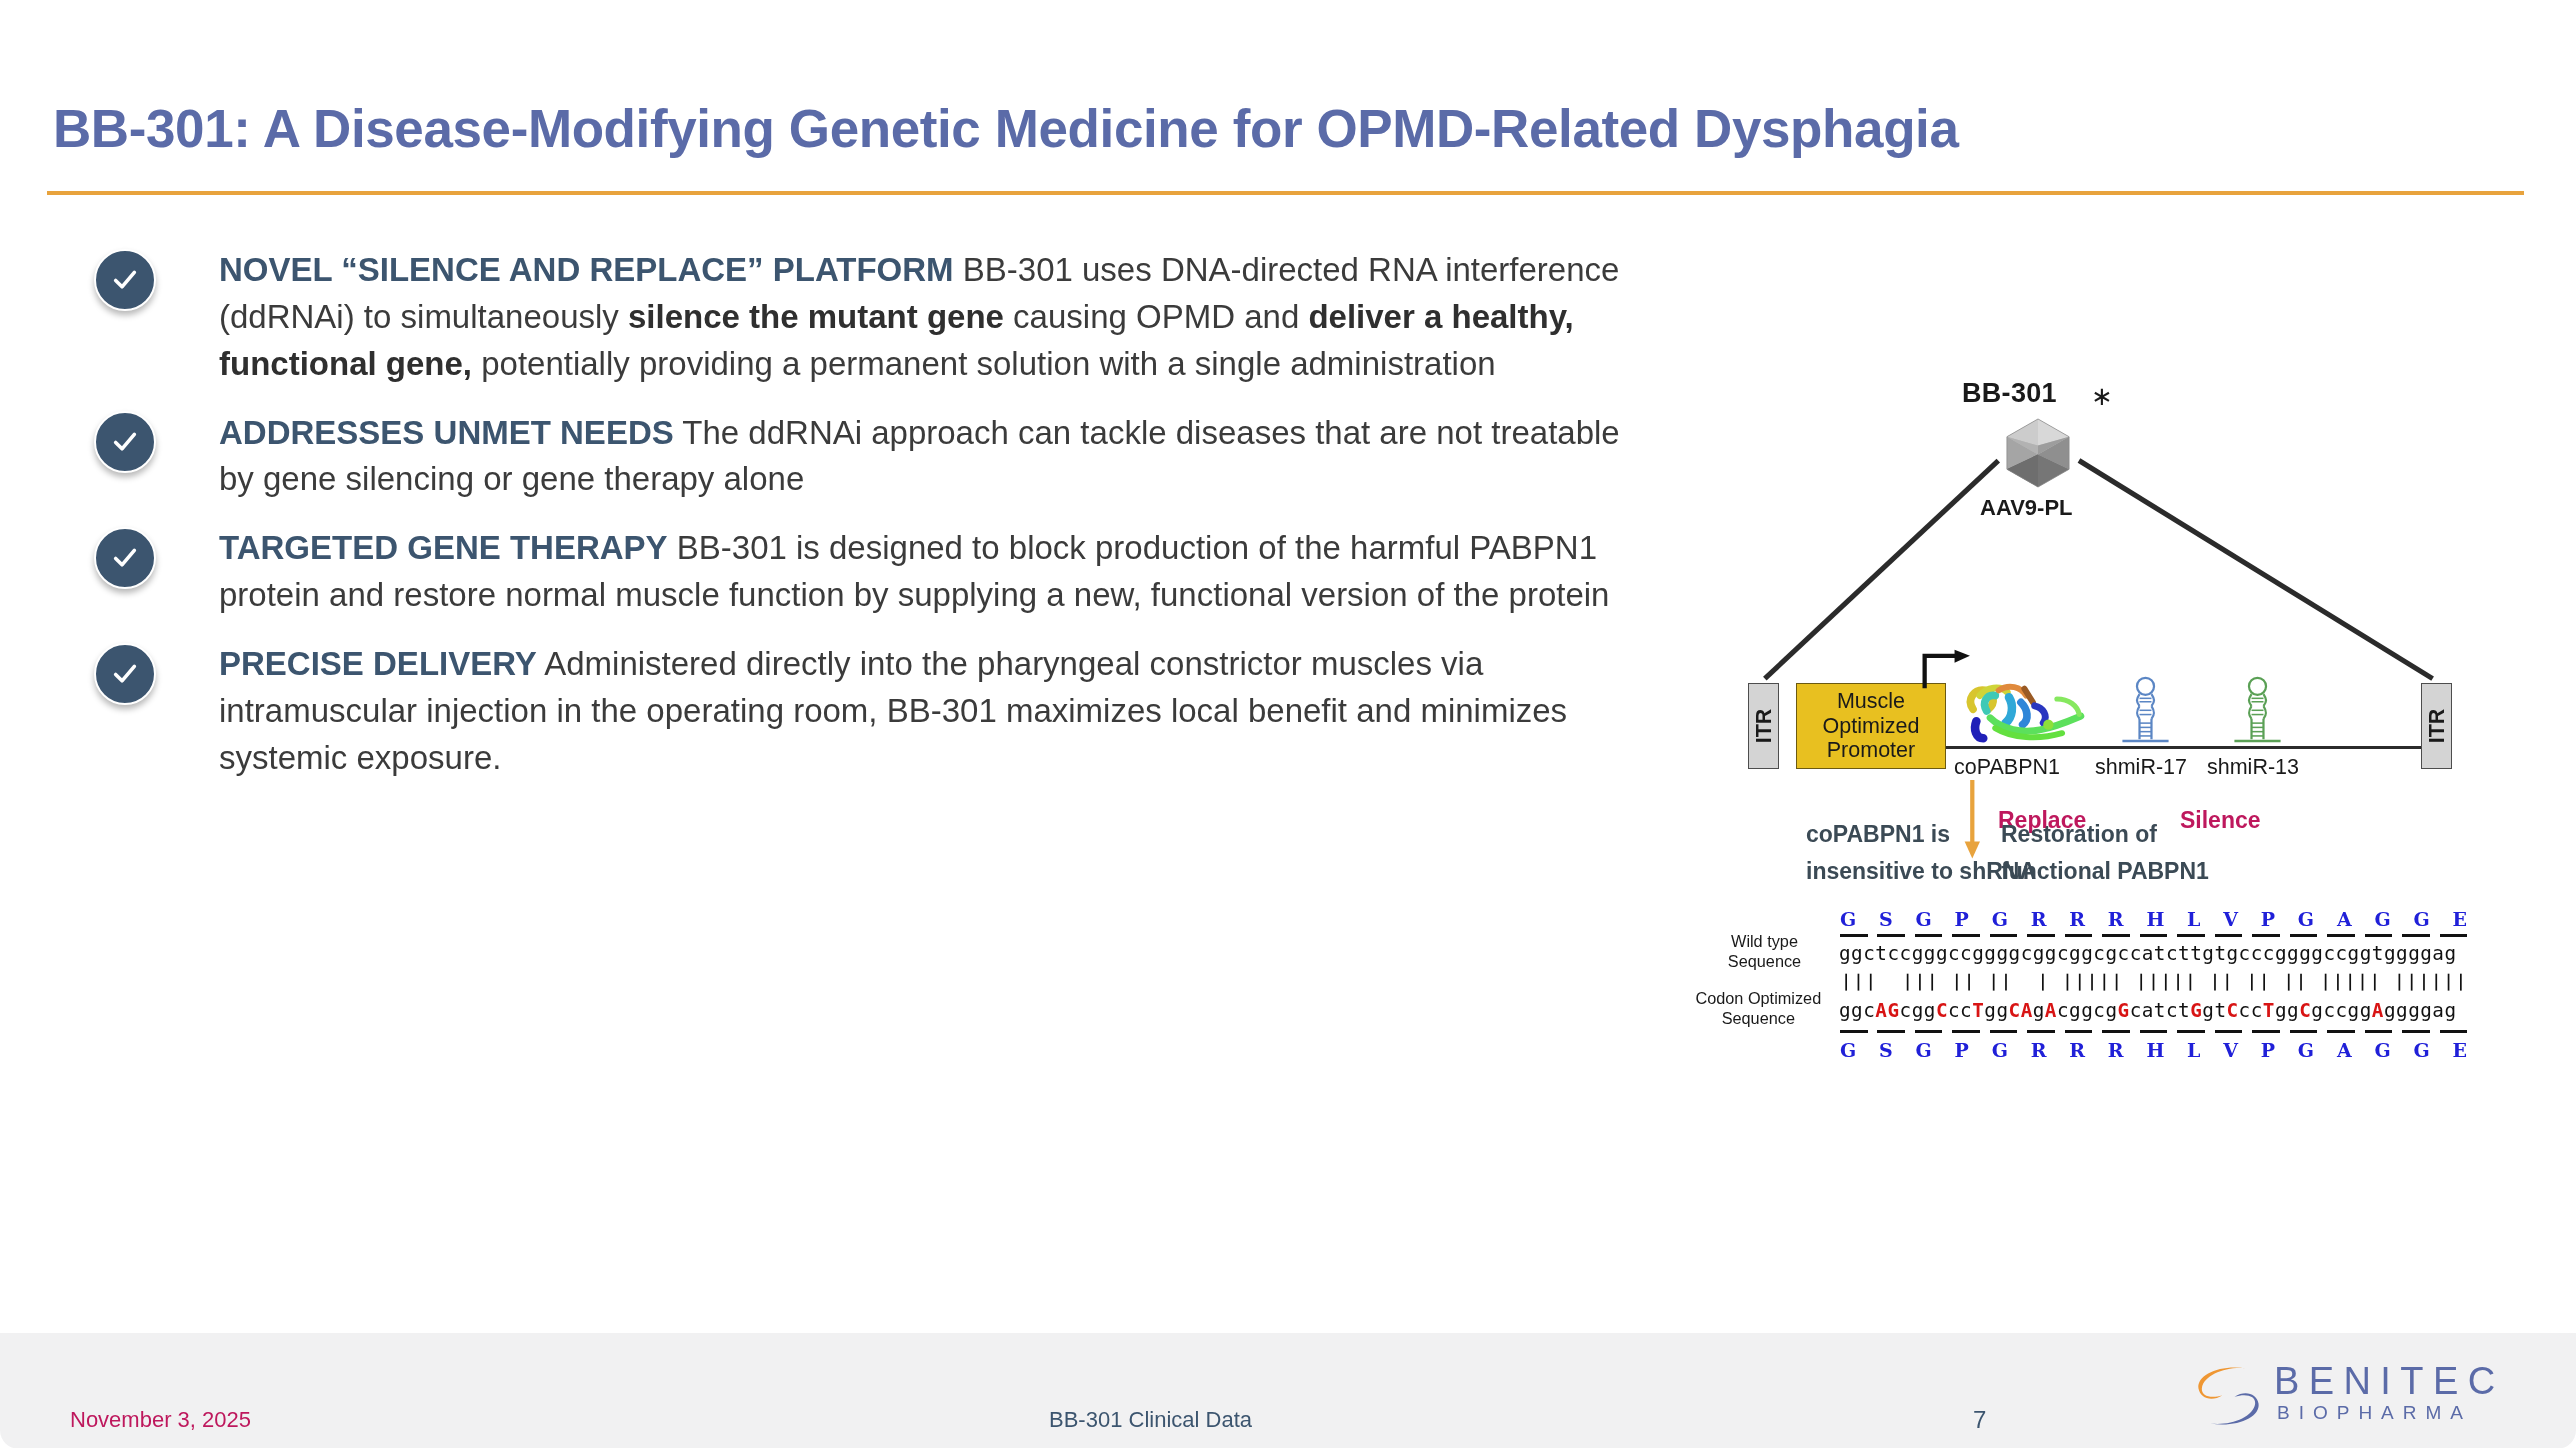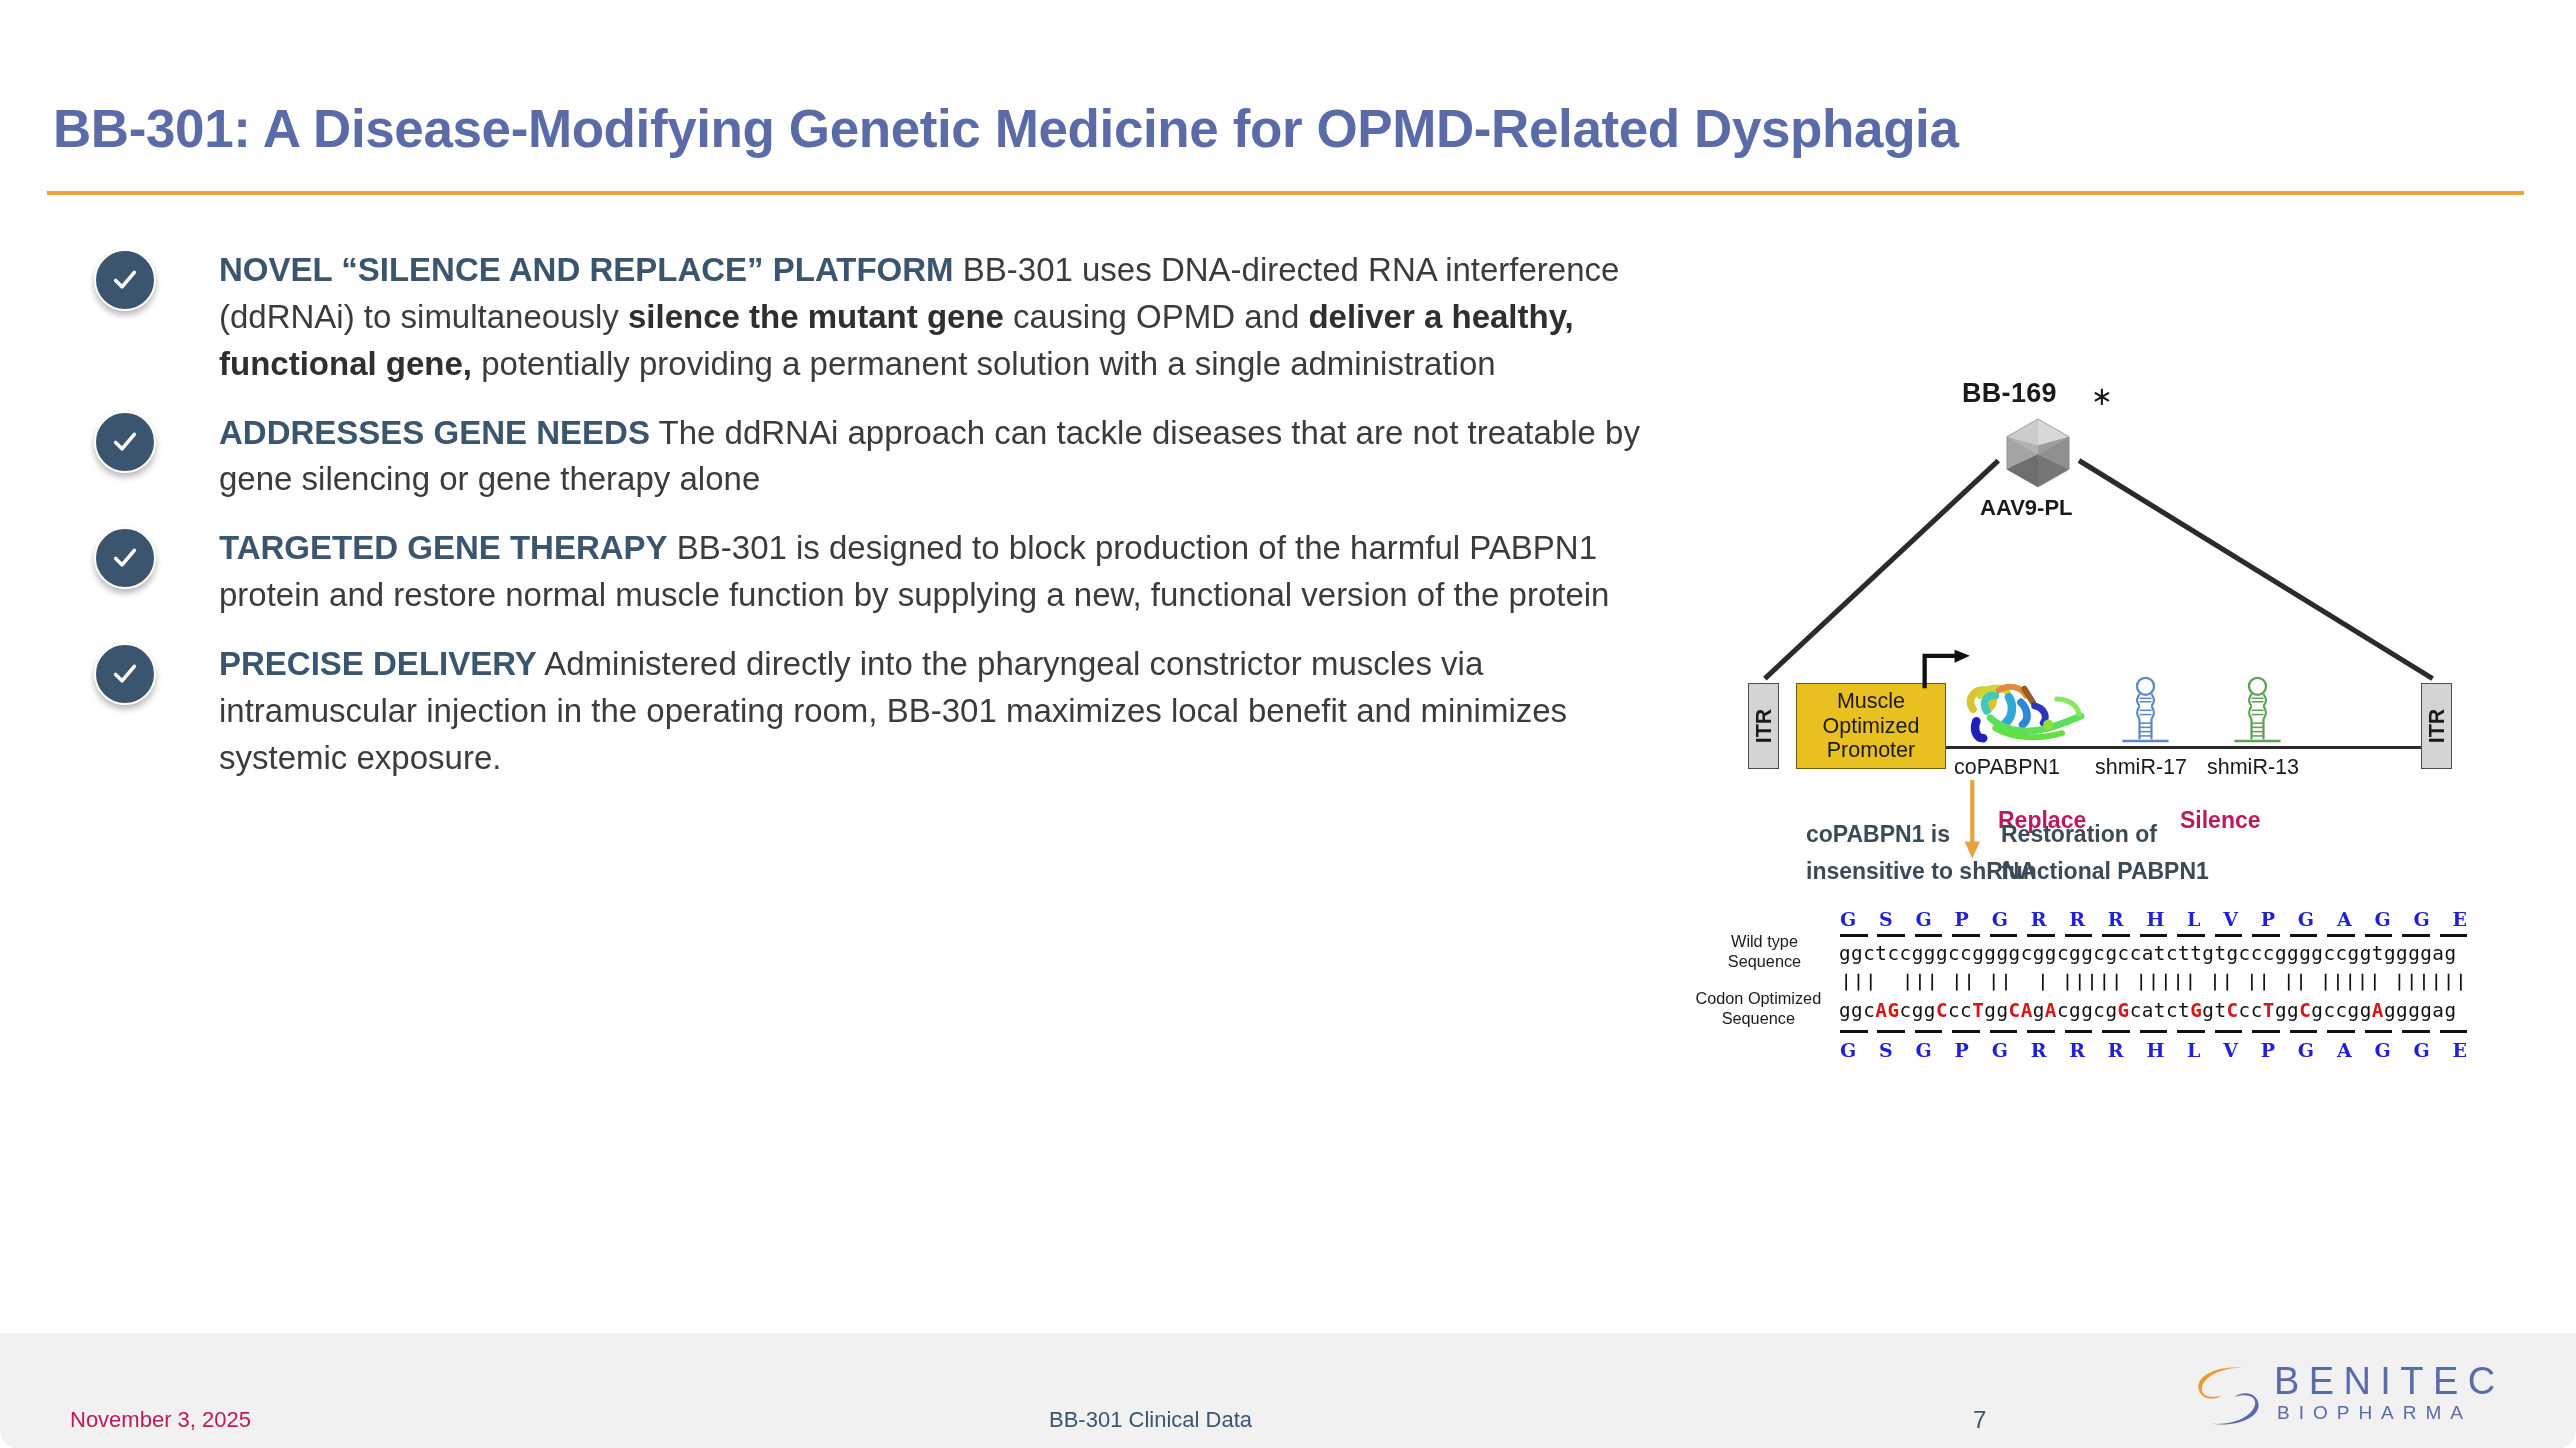--- a/index.html
+++ b/index.html
@@ -410,21 +410,21 @@
       </div>
       <div class="bullet-text"><span class="bullet-head">NOVEL “SILENCE AND REPLACE” PLATFORM</span><span> BB-301 uses DNA-directed RNA interference (ddRNAi) to simultaneously </span><span class="bold-run">silence the mutant gene</span><span> causing OPMD and </span><span class="bold-run">deliver a healthy, functional gene,</span><span> potentially providing a permanent solution with a single administration</span></div>
     </div>
 
     <div class="bullet">
       <div class="check-badge">
         <svg width="34" height="34" viewBox="0 0 40 40">
           <path d="M9 20.5 L16.5 28 L31 11" fill="none" stroke="#ffffff" stroke-width="4.2" stroke-linecap="round" stroke-linejoin="round"></path>
         </svg>
       </div>
-      <div class="bullet-text"><span class="bullet-head">ADDRESSES GENE NEEDS</span><span> The ddRNAi approach can tackle diseases that are not treatable by gene silencing or gene therapy alone</span></div>
+      <div class="bullet-text"><span class="bullet-head">ADDRESSES UNMET NEEDS</span><span> The ddRNAi approach can tackle diseases that are not treatable by gene silencing or gene therapy alone</span></div>
     </div>
 
     <div class="bullet">
       <div class="check-badge">
         <svg width="34" height="34" viewBox="0 0 40 40">
           <path d="M9 20.5 L16.5 28 L31 11" fill="none" stroke="#ffffff" stroke-width="4.2" stroke-linecap="round" stroke-linejoin="round"></path>
         </svg>
       </div>
       <div class="bullet-text"><span class="bullet-head">TARGETED GENE THERAPY</span><span> BB-301 is designed to block production of the harmful PABPN1 protein and restore normal muscle function by supplying a new, functional version of the protein</span></div>
     </div>
@@ -436,21 +436,21 @@
         </svg>
       </div>
       <div class="bullet-text"><span class="bullet-head">PRECISE DELIVERY</span><span> Administered directly into the pharyngeal constrictor muscles via intramuscular injection in the operating room, BB-301 maximizes local benefit and minimizes systemic exposure.</span></div>
     </div>
 
 
   </div>
 
   <div id="figure">
 
-    <div id="fig-title">BB-169</div>
+    <div id="fig-title">BB-301</div>
     <div id="fig-title-asterisk">∗</div>
 
     <svg id="capsid" viewBox="0 0 100 100">
       <polygon points="50,4 92,28 92,72 50,96 8,72 8,28" fill="#b9b9b9"></polygon>
       <polygon points="50,4 92,28 50,40" fill="#d8d8d8"></polygon>
       <polygon points="50,4 50,40 8,28" fill="#cccccc"></polygon>
       <polygon points="92,28 92,72 50,52" fill="#8f8f8f"></polygon>
       <polygon points="8,28 50,52 8,72" fill="#a5a5a5"></polygon>
       <polygon points="50,40 92,28 50,52" fill="#9d9d9d"></polygon>
       <polygon points="50,40 50,52 8,28" fill="#b2b2b2"></polygon>

